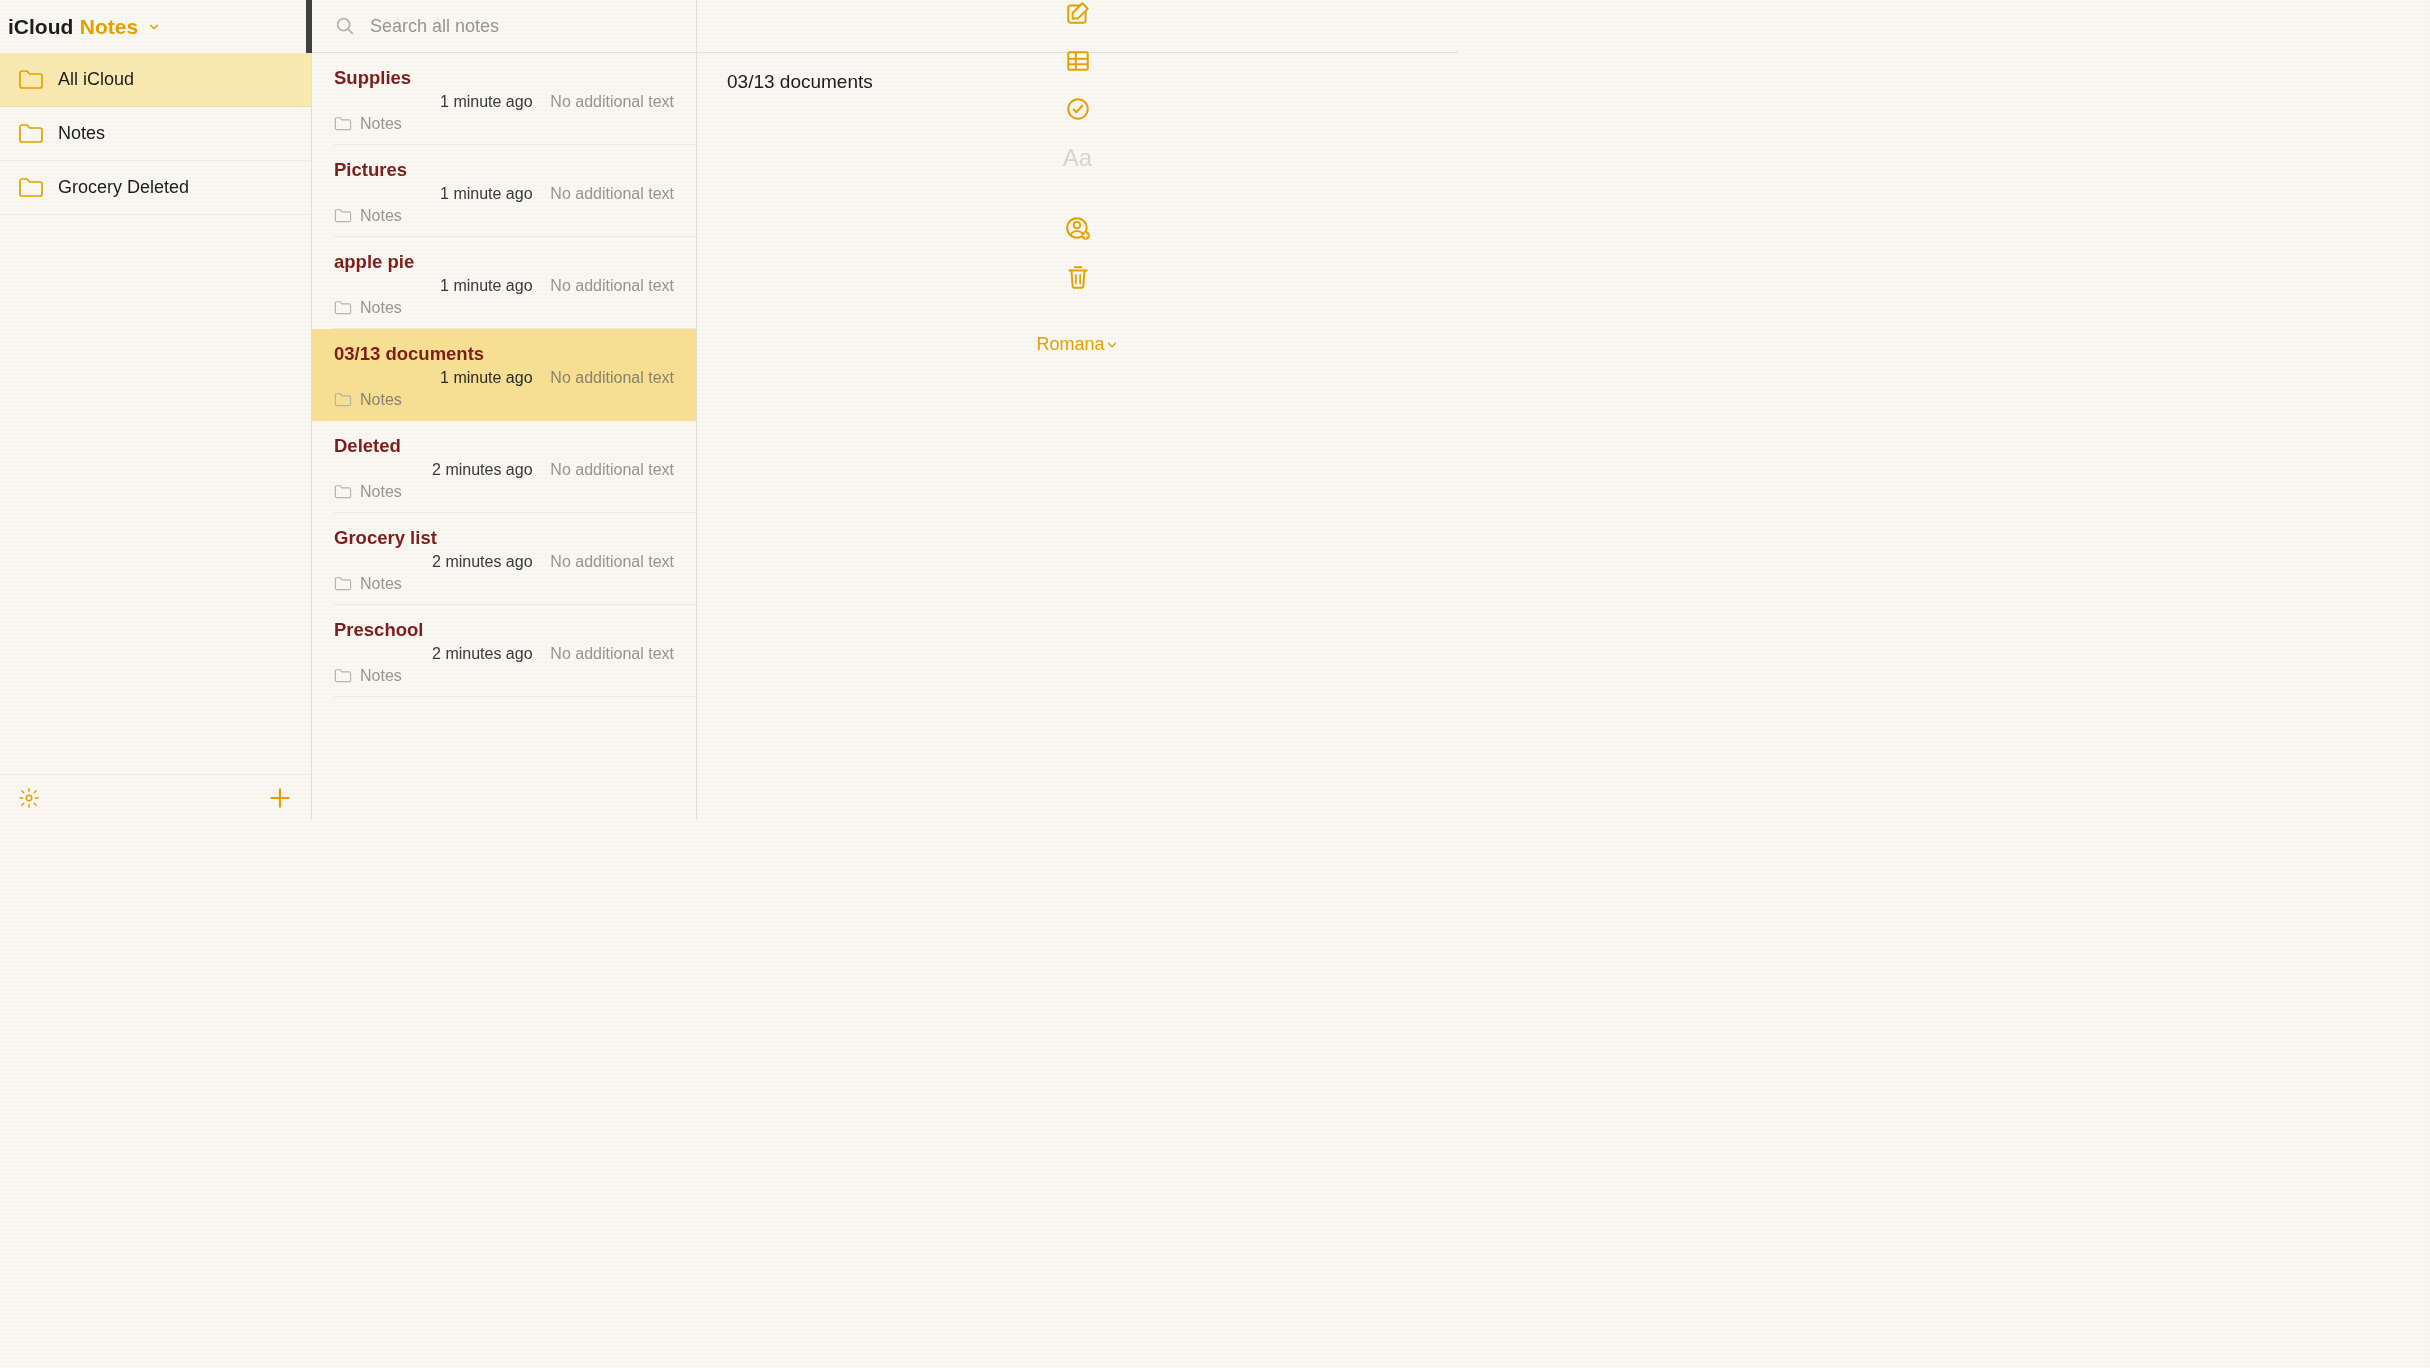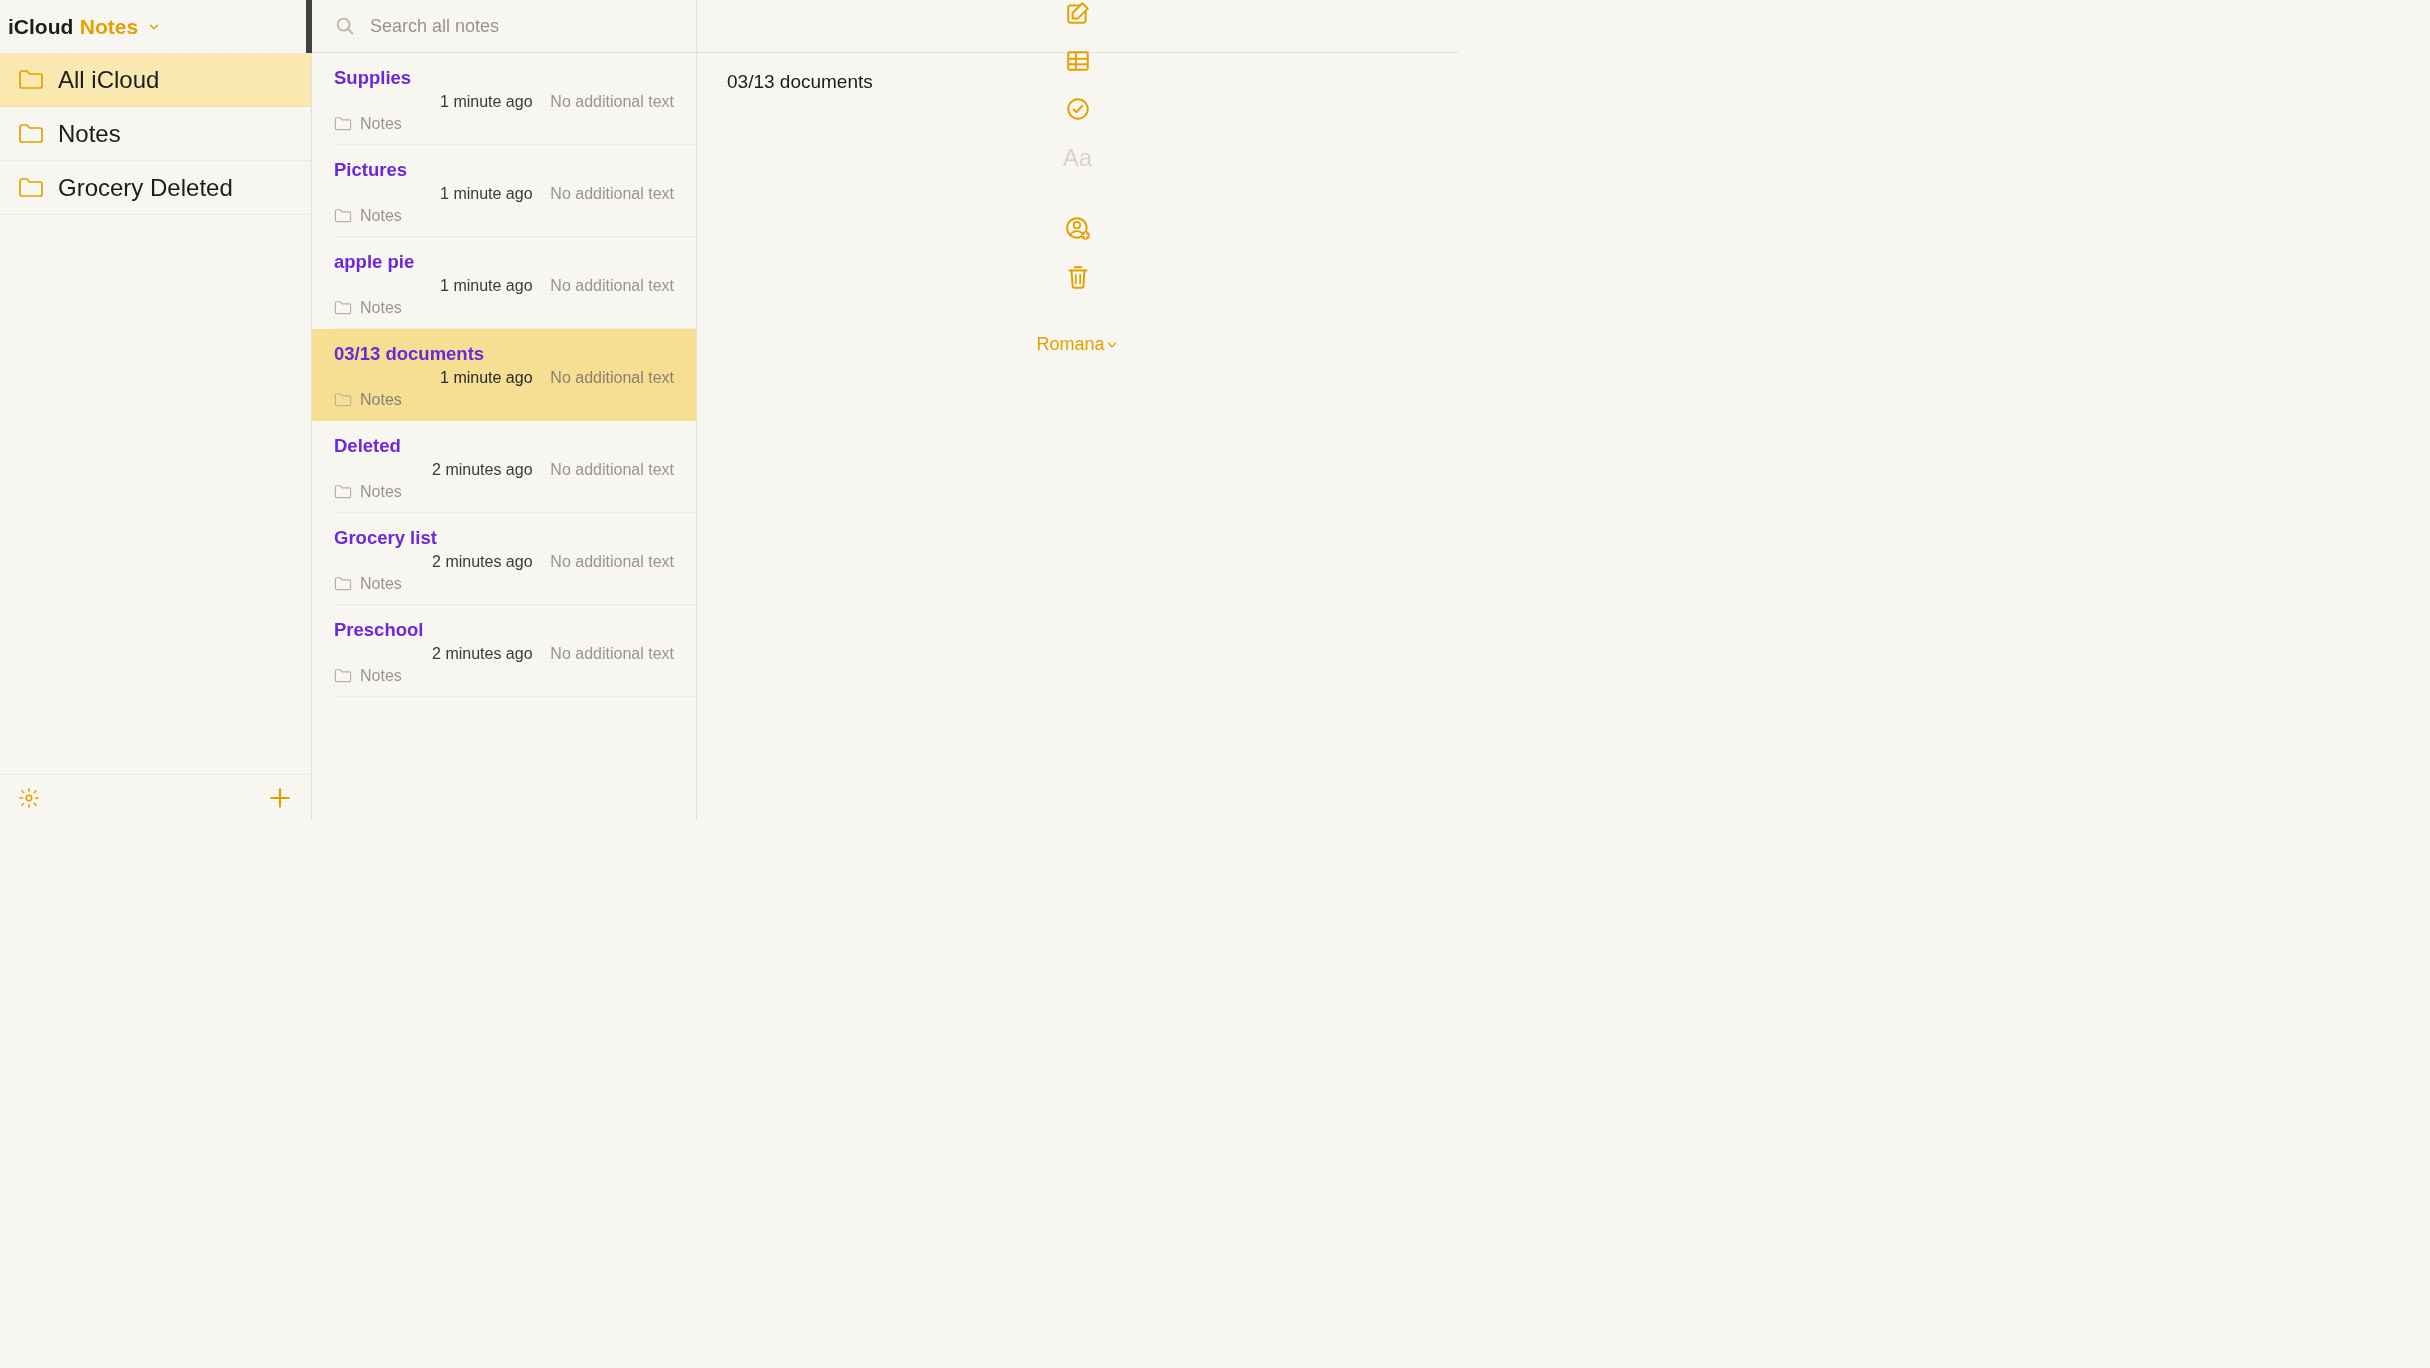--- a/index.html
+++ b/index.html
@@ -29,21 +29,21 @@
 .sidebar {
   grid-column: 1; grid-row: 2;
   border-right: 1px solid #e2dfd6;
   position: relative;
   display: flex; flex-direction: column;
 }
 .folders { flex: 0 0 auto; }
 .folder {
   display: flex; align-items: center; gap: 14px;
   height: 54px; padding: 0 18px;
-  font-size: 24px; color: #1d1d1f;
+  font-size: 18px; color: #1d1d1f;
   border-bottom: 1px solid #ece9e1;
   cursor: pointer;
 }
 .folder.selected { background: #f9e9b0; border-bottom-color: #f0dca0; }
 .folder-icon svg { width: 26px; height: 20px; display: block; }
 
 .sidebar-bottom {
   position: absolute; left: 0; right: 0; bottom: 0;
   height: 46px;
   display: flex; align-items: center; justify-content: space-between;
@@ -78,21 +78,21 @@
   padding: 14px 22px 12px;
   cursor: pointer;
   position: relative;
 }
 .note:not(.selected)::after {
   content: "";
   position: absolute; left: 22px; right: 0; bottom: 0;
   height: 1px; background: #ece9e1;
 }
 .note.selected { background: #f6df92; }
-.note-title { font-size: 18.5px; font-weight: 600; color: #6d28d9; margin-bottom: 4px; }
+.note-title { font-size: 18.5px; font-weight: 600; color: #7f1d1d; margin-bottom: 4px; }
 .note-meta { font-size: 16px; text-align: right; }
 .note-time { color: #3a3a3a; }
 .note.selected .note-time { color: #2a2a2a; }
 .note-snippet { color: #9a958b; }
 .note.selected .note-snippet { color: #8a8270; }
 .note-folder { display: flex; align-items: center; gap: 8px; margin-top: 4px; }
 .note-folder-icon svg { width: 18px; height: 14px; display:block; }
 .note-folder-label { font-size: 16px; color: #9a958b; }
 .note.selected .note-folder-label { color: #8a8270; }
 

